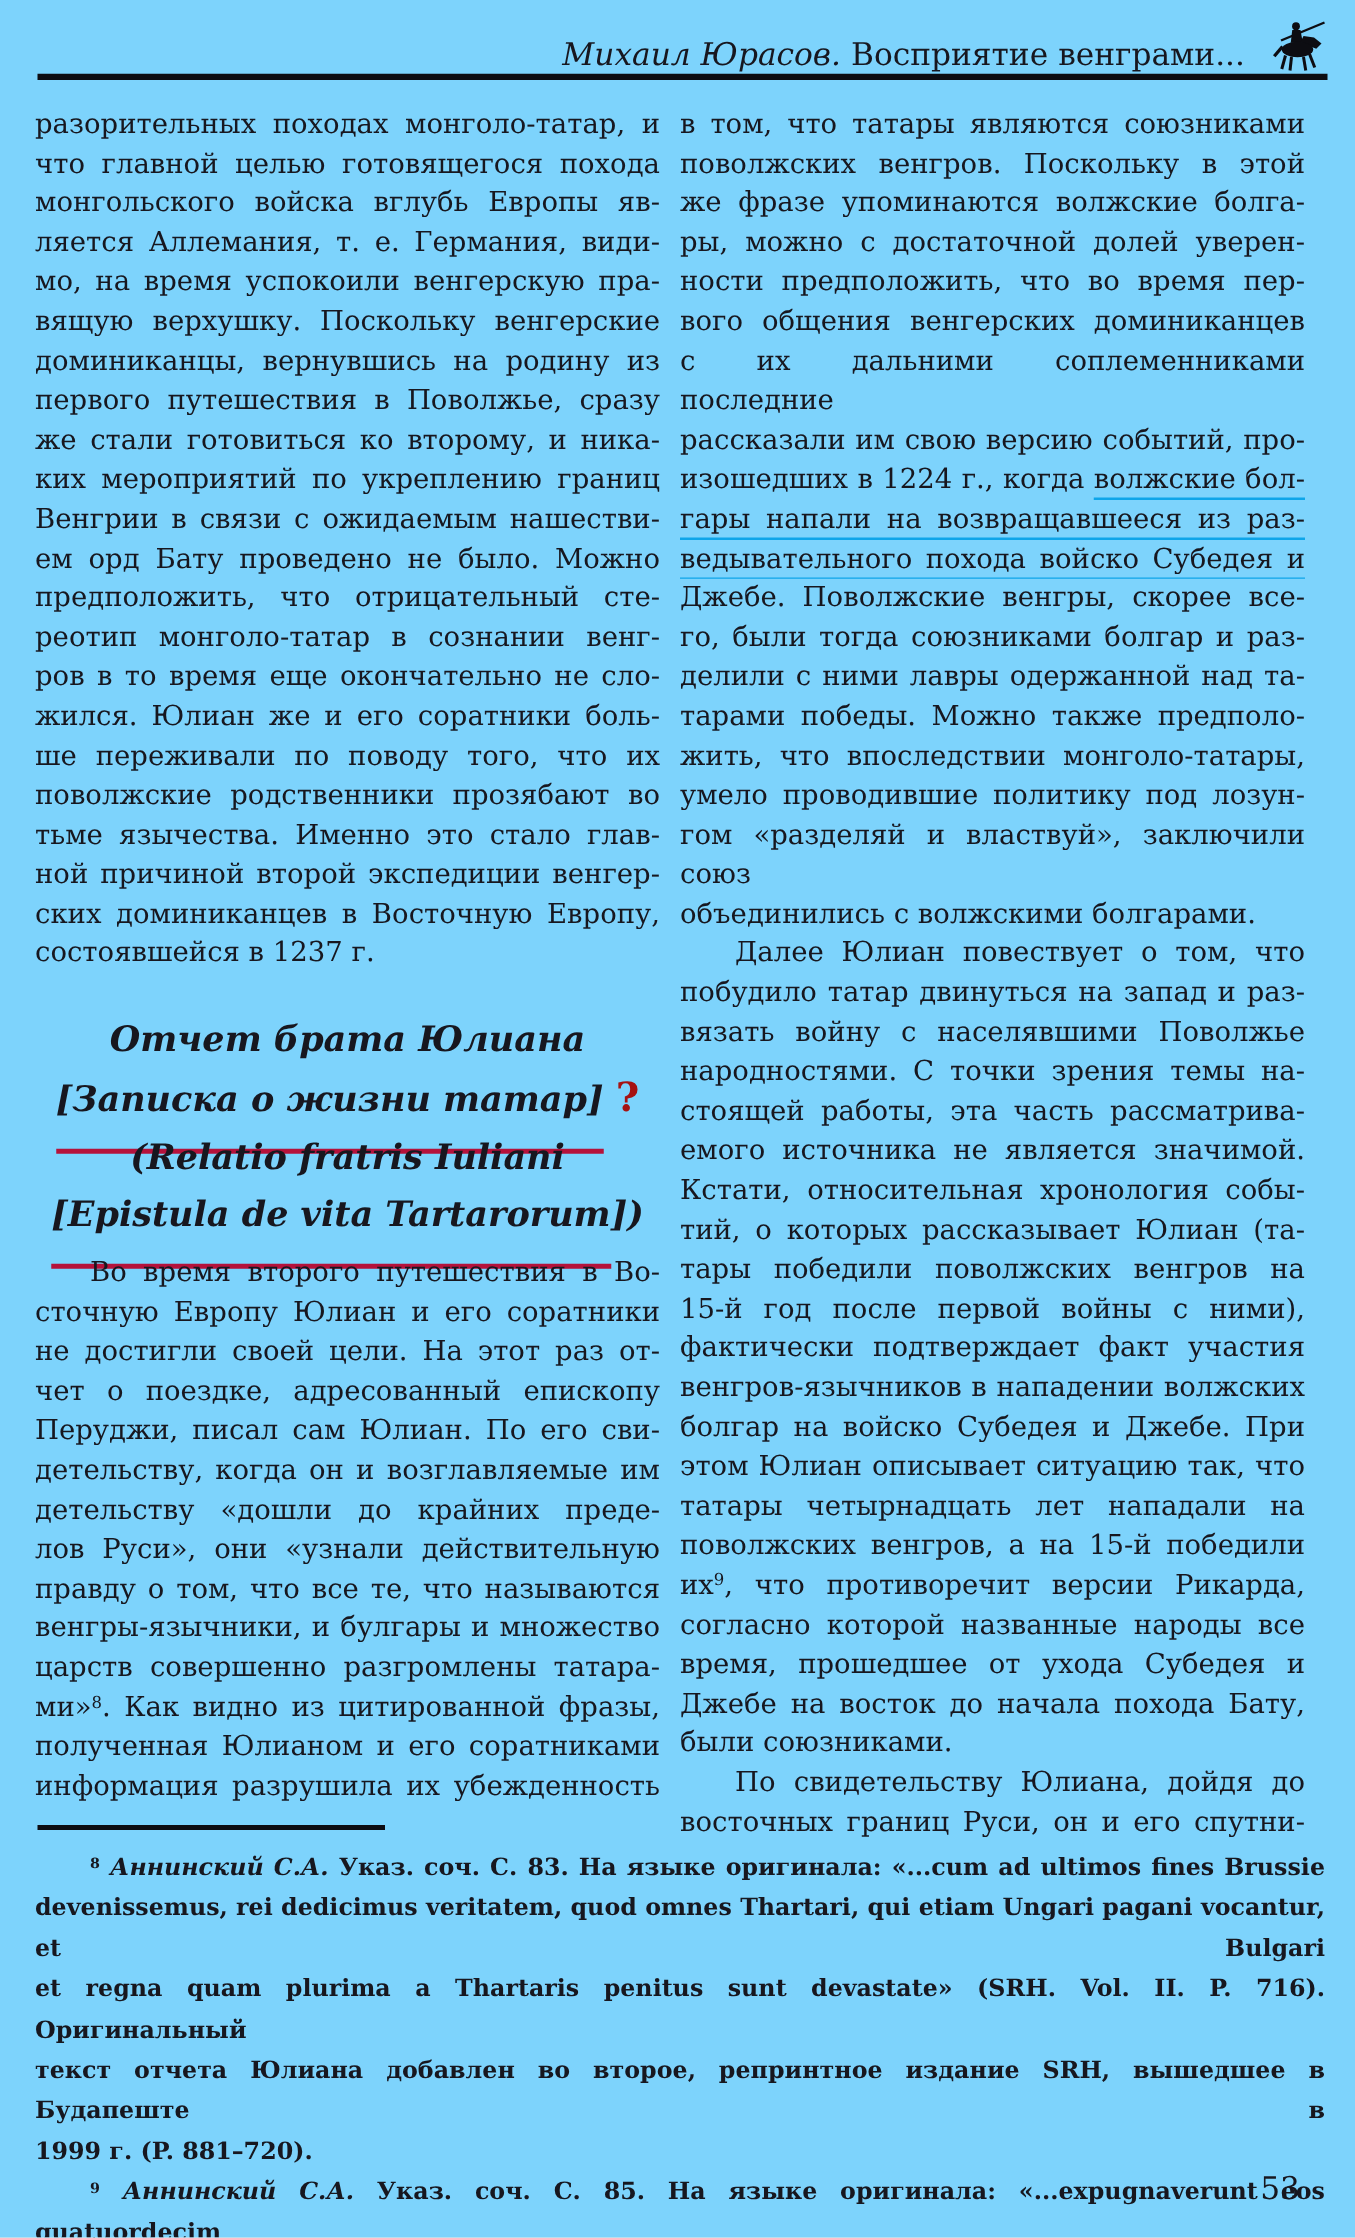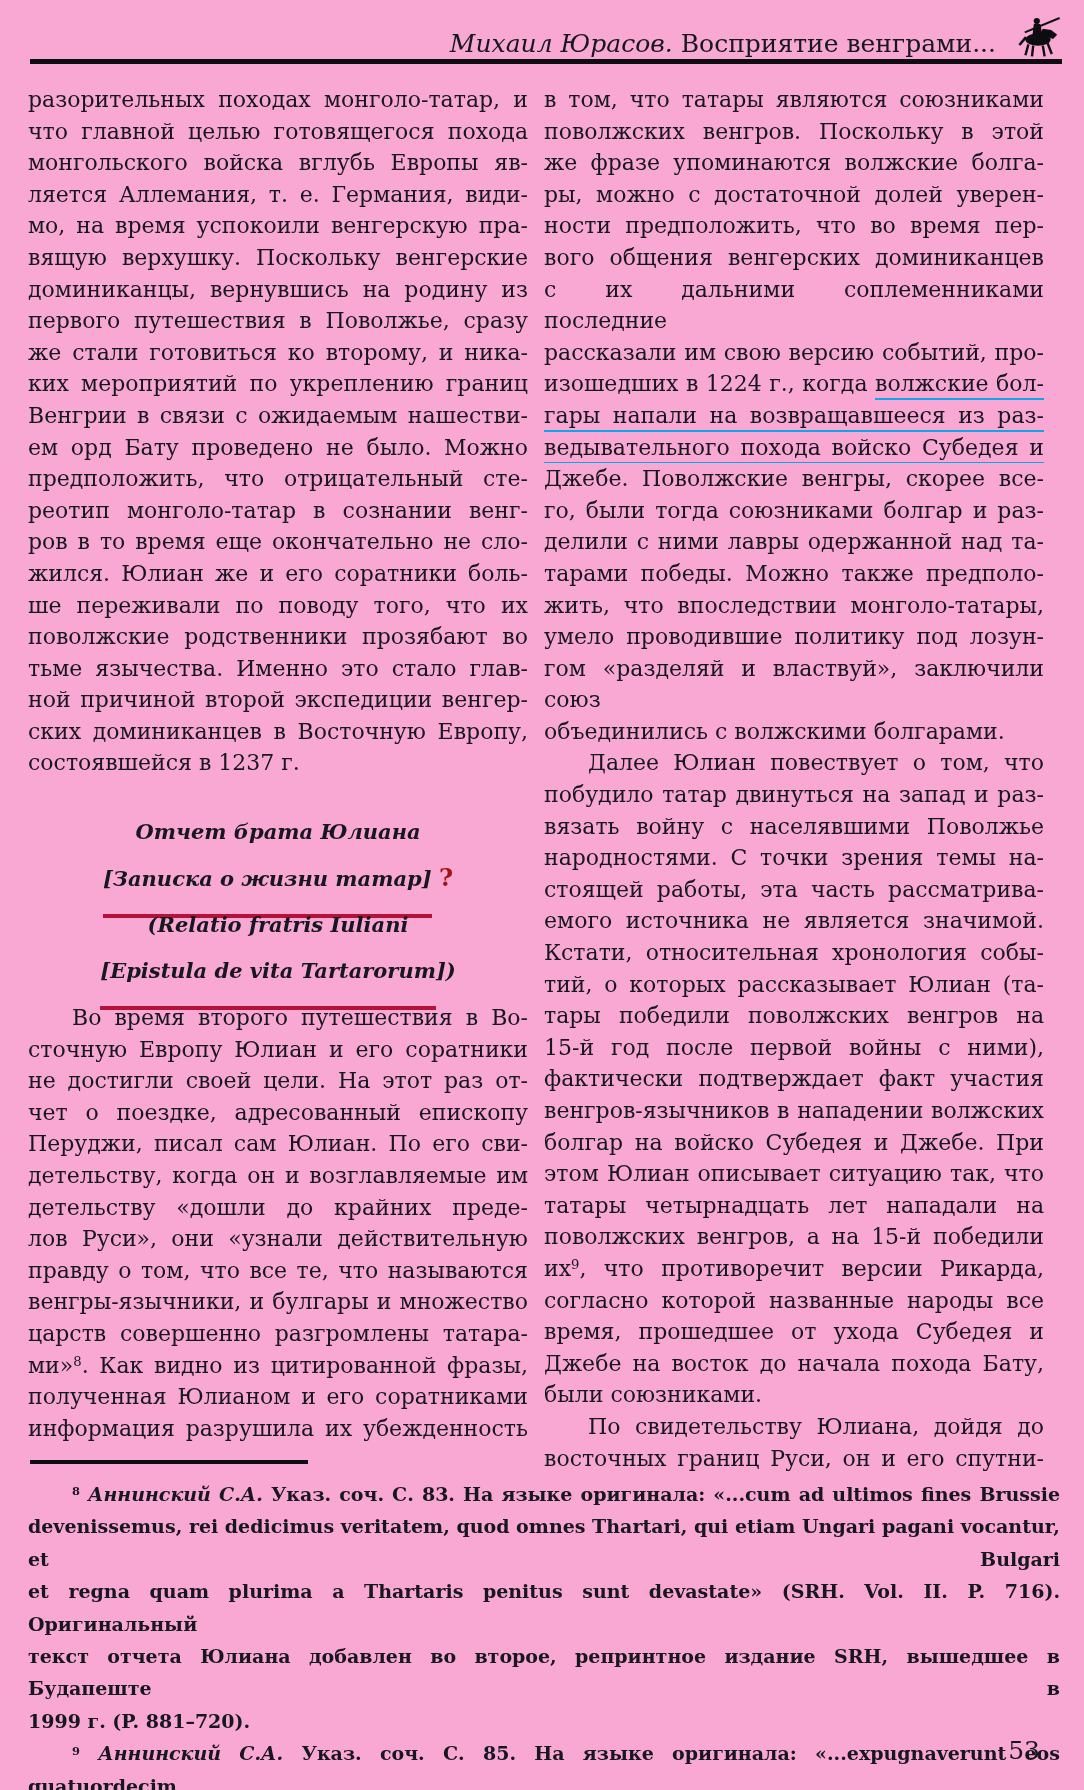--- a/index.html
+++ b/index.html
@@ -1,18 +1,18 @@
 <!DOCTYPE html>
 <html><head>
 <meta charset="utf-8">
 <style>
   html,body{margin:0;padding:0;background:#e9e8e4;}
   .page{
     position:relative;width:1084px;height:1790px;margin:0 auto;
-    background:#f9a8d4;color:#17171f;
+    background:#7dd3fc;color:#17171f;
     font-family:"DejaVu Serif","Liberation Serif",serif;
     overflow:hidden;
   }
   
   .header-row{
     position:absolute;top:12px;left:30px;right:22px;height:46px;
     display:flex;align-items:flex-end;justify-content:flex-end;gap:18px;
     font-size:25px;white-space:nowrap;
   }
   .it{font-style:italic;}
@@ -29,21 +29,21 @@
   }
   .col .line.last{text-align-last:left;}
   .line.indent{text-indent:44px;}
   .sup{font-size:0.6em;position:relative;top:-0.5em;line-height:0;}
   .u-red{border-bottom:3px solid #0ea5e9;padding-bottom:2px;}
   
   .heading{margin-top:30px;margin-bottom:8px;}
   .heading .line{
     text-align:center;text-align-last:center;
     font-weight:700;font-style:italic;
-    font-size:21px;line-height:46px;overflow:visible;
+    font-size:28px;line-height:46px;overflow:visible;
   }
   .heading .u-red{border-bottom:4px solid #b5123b;padding-bottom:23px;}
   .qmark{color:#a61212;font-style:normal;font-weight:700;font-size:1.15em;}
   
   .fn-block{position:absolute;top:1460px;left:28px;right:24px;}
   .fn-rule{width:278px;height:4px;background:#0d0d12;margin:0 0 14px 2px;}
   .fn-lines .line{
     font-size:19px;line-height:32.4px;
     text-align:justify;text-align-last:justify;overflow:hidden;font-weight:bold;
   }

